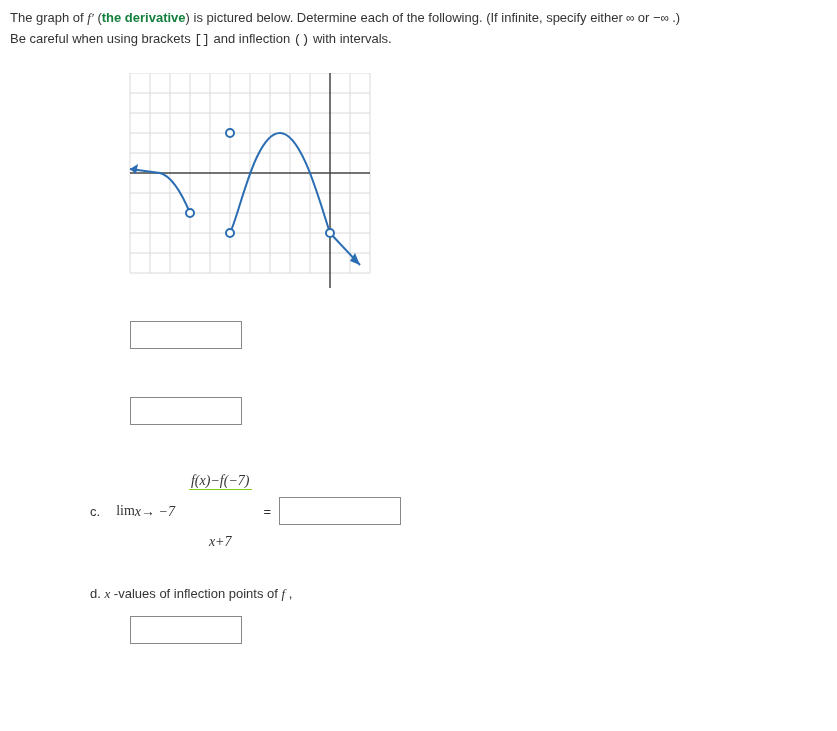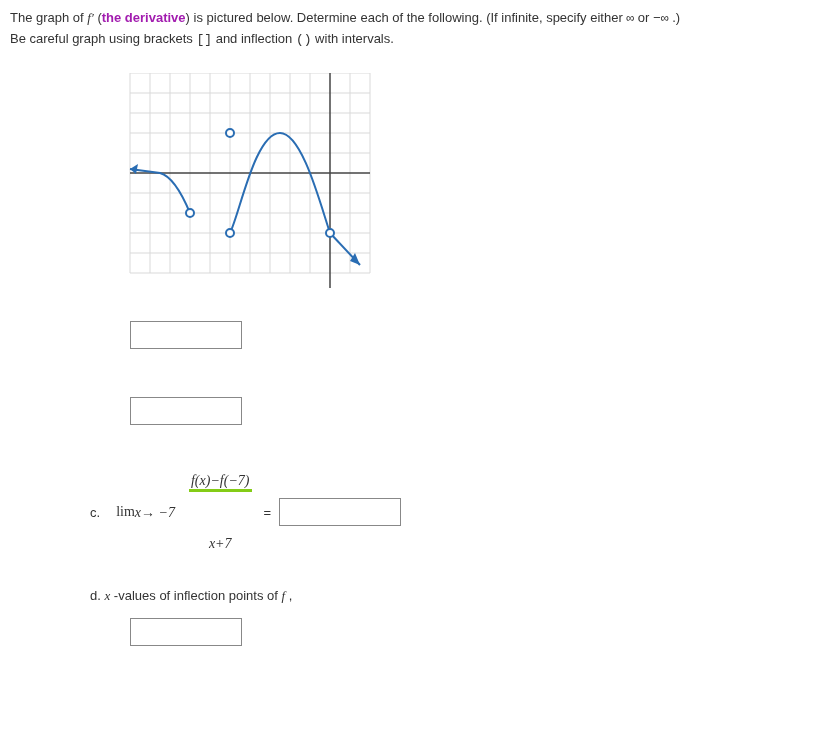--- a/index.html
+++ b/index.html
@@ -7,21 +7,21 @@
     font-size: 13px;
     color: #333;
     margin: 0;
     padding: 8px 10px;
     background: #fff;
     width: 837px;
     box-sizing: border-box;
   }
   .prompt-line { line-height: 1.5; }
   .italic { font-style: italic; font-family: "Times New Roman", serif; }
-  .derivative { color: #a21caf; }
+  .derivative { color: #15803d; }
   .mono { font-family: "Courier New", monospace; }
   .graph-wrap {
     margin: 24px 0 20px 110px;
   }
   .q-block { margin-left: 80px; margin-top: 28px; }
   .q-label { margin-bottom: 14px; }
   .answer-box {
     display: inline-block;
     border: 1px solid #888;
     background: #fff;
@@ -45,32 +45,32 @@
   .frac {
     display: inline-flex;
     flex-direction: column;
     align-items: center;
     font-family: "Times New Roman", serif;
     font-size: 14px;
     line-height: 1.1;
     vertical-align: middle;
     margin: 0 4px;
   }
-  .frac .num { border-bottom: 3px solid #84cc16; padding: 0 2px 1px; text-align: center; }
+  .frac .num { border-bottom: 1px solid #84cc16; padding: 0 2px 1px; text-align: center; }
   .frac .den { padding-top: 1px; margin-top: 43px; }
   svg { display: block; }
 </style>
 </head>
 <body>
 
 <div class="prompt-line">
   <span>The graph of </span><span class="italic">f′</span><span> (</span><b class="derivative">the derivative</b><span>) is pictured below. Determine each of the following. (If infinite, specify either </span><span class="mono">∞</span><span> or </span><span class="mono">−∞</span><span> .)</span>
 </div>
 <div class="prompt-line">
-  <span>Be careful graph using brackets </span><span class="mono">[]</span><span> and inflection </span><span class="mono">()</span><span> with intervals.</span>
+  <span>Be careful when using brackets </span><span class="mono">[]</span><span> and inflection </span><span class="mono">()</span><span> with intervals.</span>
 </div>
 
 <div class="graph-wrap">
   <svg width="260" height="220" viewBox="0 0 260 220">
 
     <g stroke="#d9d9d9" stroke-width="1">
 
       <line x1="10" y1="0" x2="10" y2="200"></line>
         <line x1="30" y1="0" x2="30" y2="200"></line>
       <line x1="50" y1="0" x2="50" y2="200"></line>

